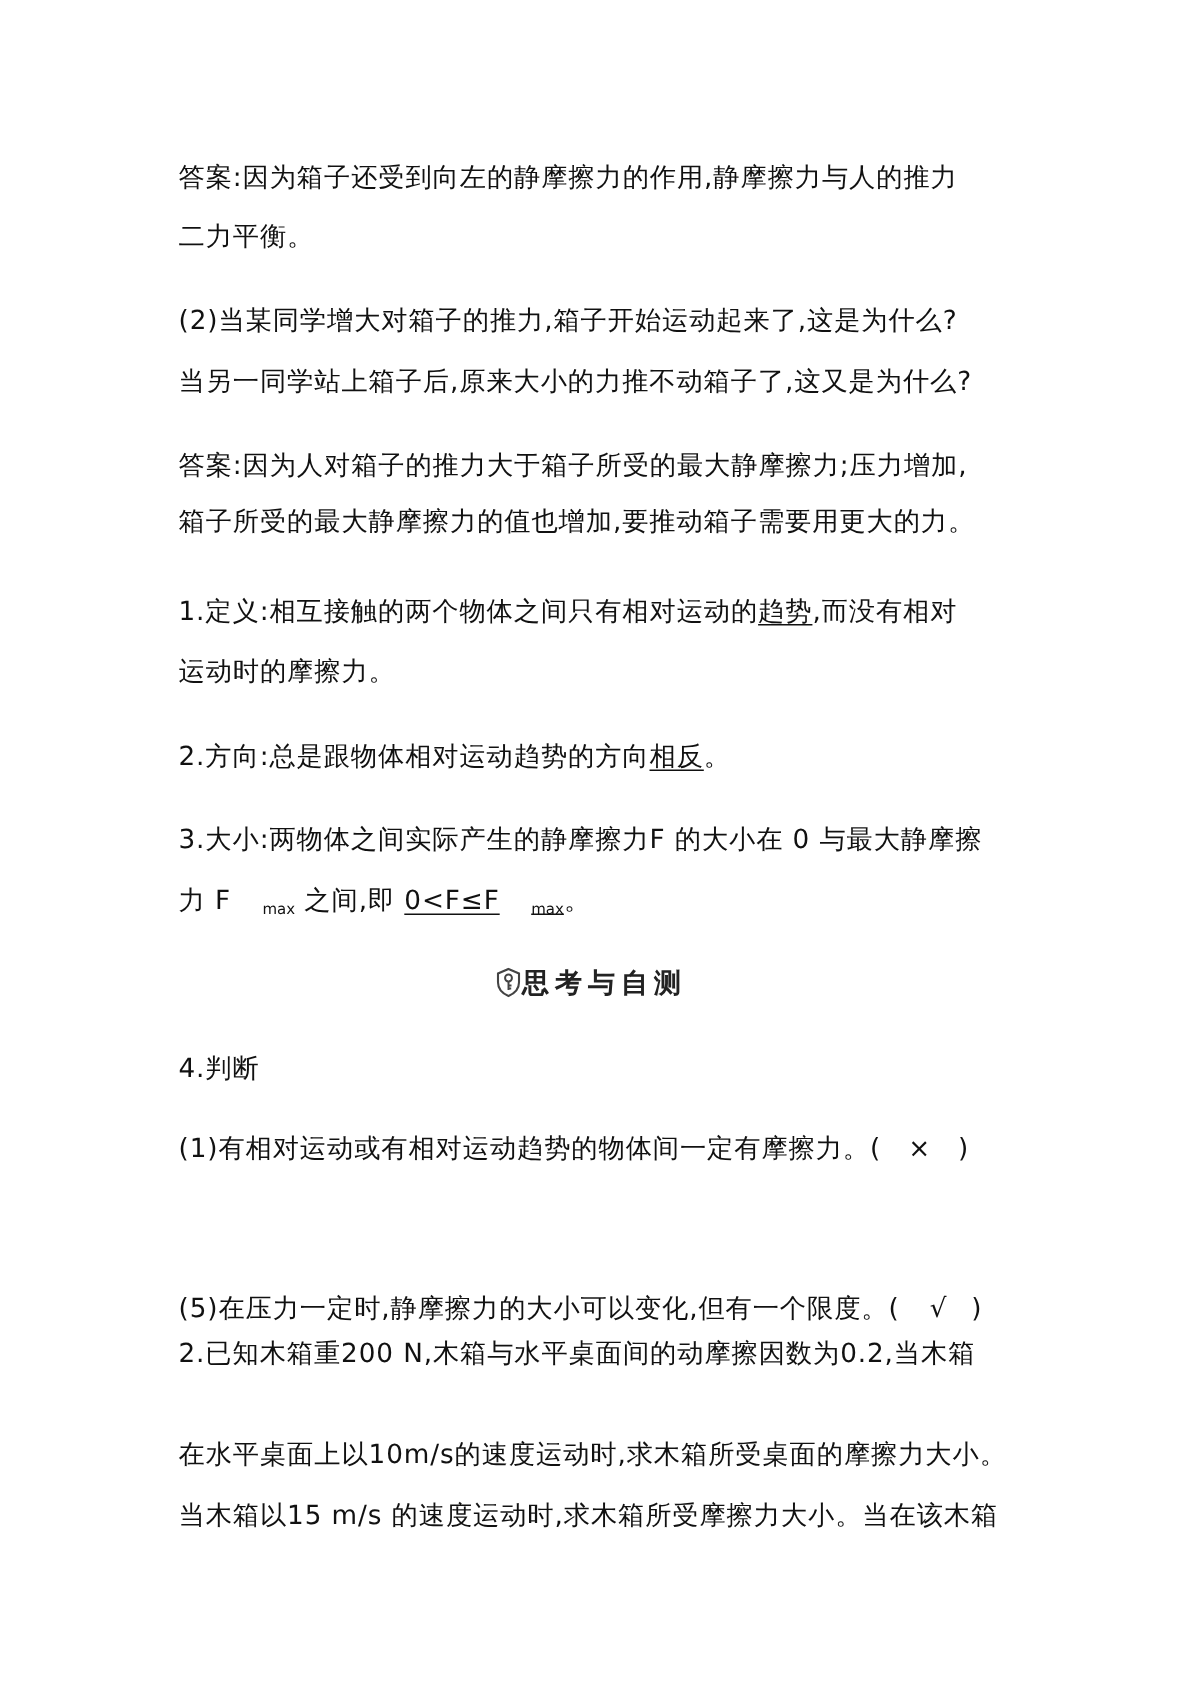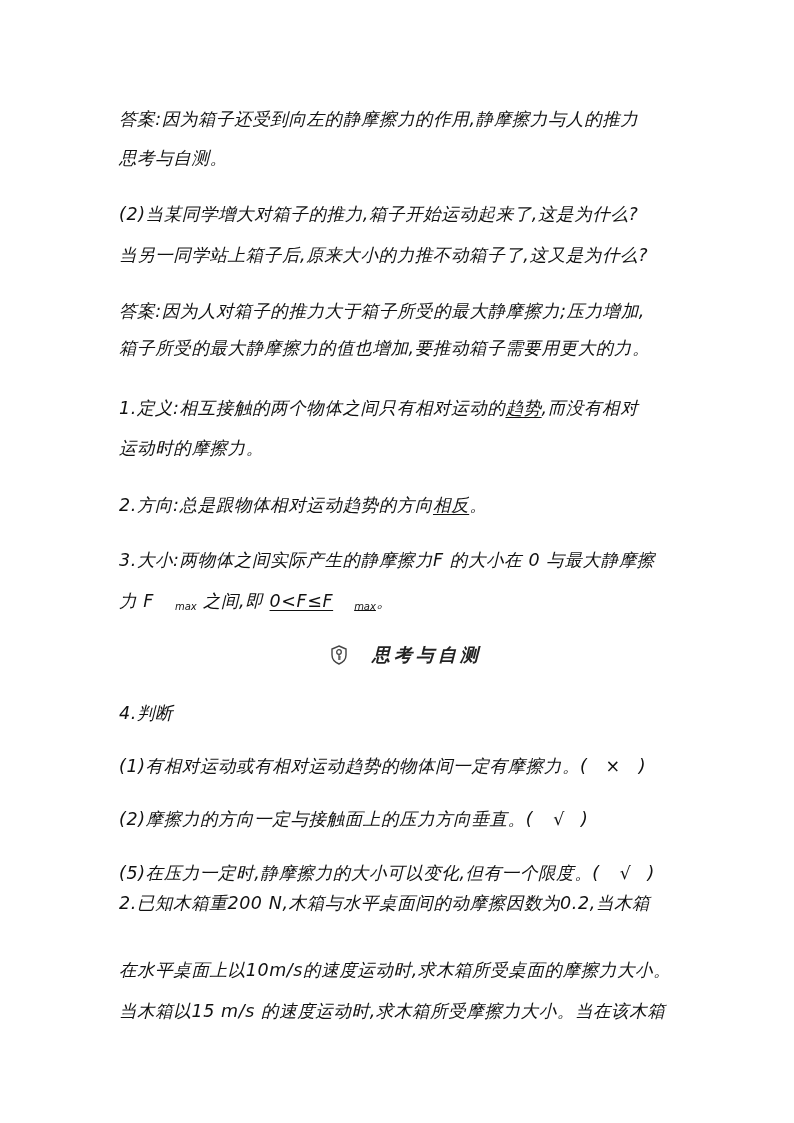--- a/index.html
+++ b/index.html
@@ -11,21 +11,21 @@
       width: 794px;
       height: 1123px;
       position: relative;
       overflow: hidden;
       font-family: "DejaVu Sans", "Liberation Sans", sans-serif;
       color: #111111;
     }
     .page {
       position: absolute;
       left: 0; top: 0;
-      width: 794px; height: 1123px; font-style: italic;
+      width: 794px; height: 1123px;
     }
     .line {
       position: absolute;
       left: 119px;
       font-size: 17.5px;
       line-height: 22px;
       white-space: nowrap;
       letter-spacing: 0.6px;
     }
     .ul {
@@ -39,21 +39,21 @@
       letter-spacing: 0;
       padding-left: 21px;
     }
     .heading {
       position: absolute;
       left: 330px;
       top: 642px;
       height: 26px;
       display: flex;
       align-items: center;
-      gap: 24px;
+      gap: 0;
     }
     .heading-text {
       font-family: "DejaVu Serif", "Liberation Serif", serif;
       font-weight: bold;
       font-size: 18px;
       letter-spacing: 4px;
       color: #222;
     }
     .icon-key-shield {
       width: 18px; height: 20px;
@@ -62,21 +62,21 @@
     .mark {
       display: inline-block;
     }
   </style>
 </head>
 <body>
 
 <div class="page">
 
   <div class="line" style="top:108px">答案:因为箱子还受到向左的静摩擦力的作用,静摩擦力与人的推力</div>
-  <div class="line" style="top:147px">思考与自测。</div>
+  <div class="line" style="top:147px">二力平衡。</div>
 
   <div class="line" style="top:203px">(2)当某同学增大对箱子的推力,箱子开始运动起来了,这是为什么?</div>
   <div class="line" style="top:244px">当另一同学站上箱子后,原来大小的力推不动箱子了,这又是为什么?</div>
 
   <div class="line" style="top:300px">答案:因为人对箱子的推力大于箱子所受的最大静摩擦力;压力增加,</div>
   <div class="line" style="top:337px">箱子所受的最大静摩擦力的值也增加,要推动箱子需要用更大的力。</div>
 
   <div class="line" style="top:397px">
     <span>1.定义:相互接触的两个物体之间只有相对运动的</span><span class="ul">趋势</span><span>,而没有相对</span>
   </div>
@@ -103,23 +103,20 @@
     </span>
     <span class="heading-text">思考与自测</span>
   </div>
 
   <div class="line" style="top:702px">4.判断</div>
 
   <div class="line" style="top:755px">
     <span>(1)有相对运动或有相对运动趋势的物体间一定有摩擦力。(</span><span class="mark" style="margin:0 18px 0 18px">×</span><span>)</span>
   </div>
 
-  <div class="line" style="top:808px">
-    <span>(2)摩擦力的方向一定与接触面上的压力方向垂直。(</span><span class="mark" style="margin:0 16px 0 20px">√</span><span>)</span>
-  </div>
 
   <div class="line" style="top:862px">
     <span>(5)在压力一定时,静摩擦力的大小可以变化,但有一个限度。(</span><span class="mark" style="margin:0 16px 0 20px">√</span><span>)</span>
   </div>
 
   <div class="line" style="top:892px">2.已知木箱重200 N,木箱与水平桌面间的动摩擦因数为0.2,当木箱</div>
   <div class="line" style="top:959px">在水平桌面上以10m/s的速度运动时,求木箱所受桌面的摩擦力大小。</div>
   <div class="line" style="top:1000px">当木箱以15 m/s 的速度运动时,求木箱所受摩擦力大小。当在该木箱</div>
 
 </div>

